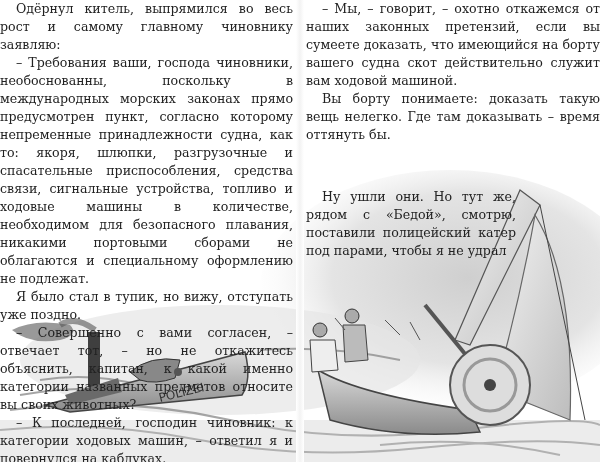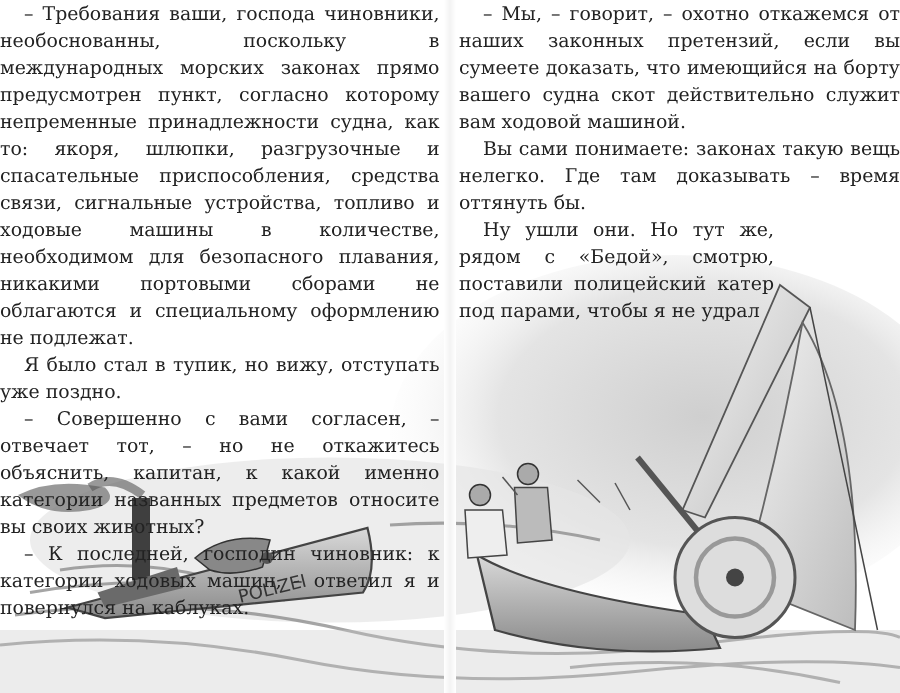--- a/index.html
+++ b/index.html
@@ -2,21 +2,21 @@
 <html><head>
   <meta charset="utf-8">
   <style>
     html, body { margin: 0; padding: 0; background: #ffffff; }
     body { width: 600px; height: 462px; position: relative; overflow: hidden; font-family: "DejaVu Serif", serif; color: #222; }
     .page { position: absolute; top: 0; width: 600px; height: 462px; }
     .col { position: absolute; top: 0; font-size: 12.6px; line-height: 18px; text-align: justify; }
     .col p { margin: 0; text-indent: 16px; hyphens: manual; }
     .col-left { left: 0; width: 293px; }
     .col-right { left: 306px; width: 294px; }
-    .col-right .narrow { width: 210px; }
+    .col-right .narrow { width: 210px; margin-top: 44px; }
     .illustration { position: absolute; left: 0; top: 0; width: 600px; height: 462px; pointer-events: none; }
     .gutter { position: absolute; left: 296px; top: 0; width: 8px; height: 462px; background: linear-gradient(90deg, #fff, #f3f3f3 50%, #fff); }
   </style>
 </head>
 <body>
 
 <div class="page">
 
   <svg class="illustration" viewBox="0 0 600 462" xmlns="http://www.w3.org/2000/svg">
     <defs>
@@ -75,27 +75,28 @@
       <path d="M343 325 L365 325 L368 360 L345 362Z" fill="#bbb" stroke="#444"></path>
       <g stroke="#555" stroke-width="1">
         <line x1="345" y1="330" x2="335" y2="318"></line>
         <line x1="400" y1="335" x2="385" y2="320"></line>
         <line x1="420" y1="340" x2="410" y2="322"></line>
       </g>
     </g>
   </svg>
 
   <div class="col col-left">
+    <p>Одёрнул китель, выпрямился во весь рост и самому главному чиновнику заявляю:</p>
     <p>– Требования ваши, господа чиновники, необоснованны, поскольку в международных морских законах прямо предусмотрен пункт, согласно которому непременные принадлежности судна, как то: якоря, шлюпки, разгрузочные и спасательные приспособления, средства связи, сигнальные устройства, топливо и ходовые машины в количестве, необходимом для безопасного плавания, никакими портовыми сборами не облагаются и специальному оформлению не подлежат.</p>
     <p>Я было стал в тупик, но вижу, отступать уже поздно.</p>
     <p>– Совершенно с вами согласен, – отвечает тот, – но не откажитесь объяснить, капитан, к какой именно категории названных предметов относите вы своих животных?</p>
     <p>– К последней, господин чиновник: к категории ходовых машин, – ответил я и повернулся на каблуках.</p>
 
   </div>
 
   <div class="gutter"></div>
 
   <div class="col col-right">
     <p>– Мы, – говорит, – охотно откажемся от наших законных претензий, если вы сумеете доказать, что имеющийся на борту вашего судна скот действительно служит вам ходовой машиной.</p>
-    <p>Вы сами понимаете: законах такую вещь нелегко. Где там доказывать – время оттянуть бы.</p>
+    <p>Вы борту понимаете: доказать такую вещь нелегко. Где там доказывать – время оттянуть бы.</p>
     <p class="narrow">Ну ушли они. Но тут же, рядом с «Бедой», смотрю, поставили полицейский катер под парами, чтобы я не удрал</p>
   </div>
 </div>
 
 </body></html>

